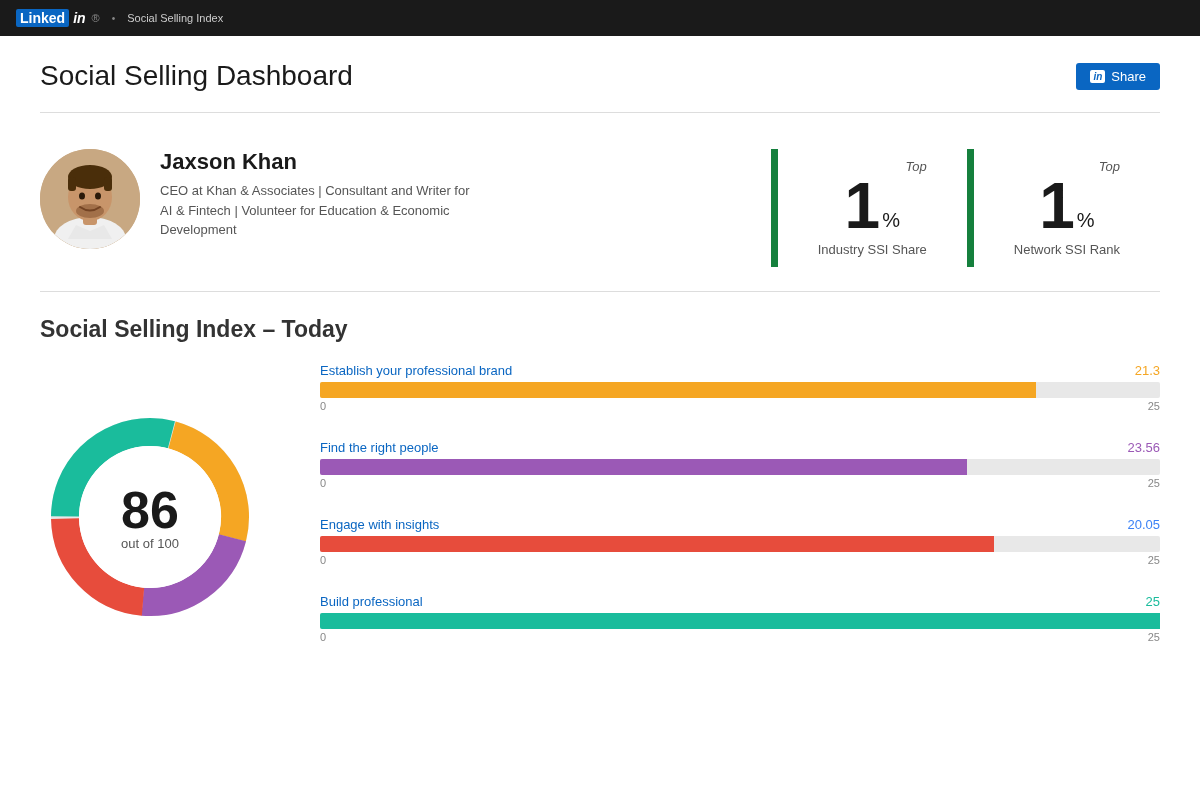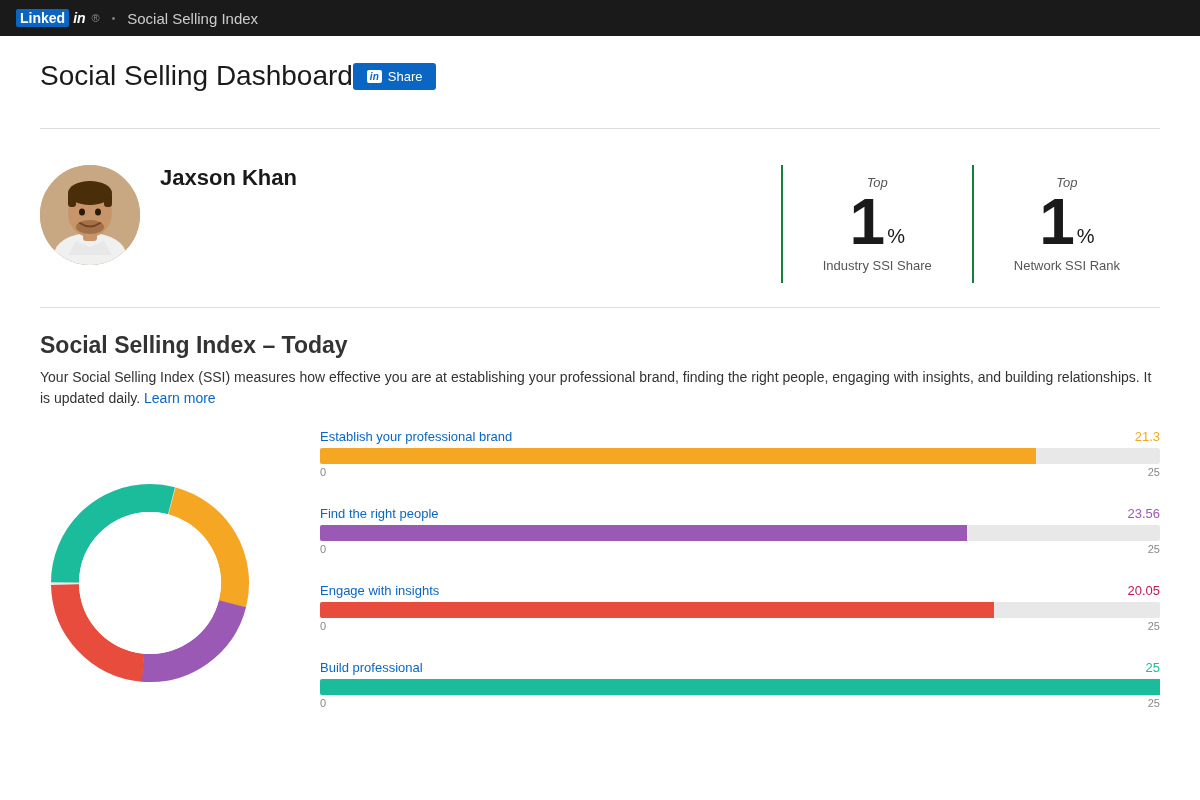--- a/index.html
+++ b/index.html
@@ -29,40 +29,40 @@
       line-height: 1;
     }
     .linkedin-logo .li-in {
       color: #fff;
       font-style: italic;
       font-weight: 900;
       font-size: 14px;
     }
     .nav-title {
       color: #ccc;
-      font-size: 15px;
+      font-size: 11px;
     }
     .nav-dot {
       color: #888;
       font-size: 10px;
     }
 
     
     .main-content {
       max-width: 1160px;
       margin: 0 auto;
       padding: 24px 20px;
     }
 
     
     .page-header {
       display: flex;
       align-items: center;
-      justify-content: flex-start;
-      margin-bottom: 36px;
+      justify-content: space-between;
+      margin-bottom: 20px;
     }
     .page-title {
       font-size: 28px;
       font-weight: 300;
       color: #1a1a1a;
     }
     .share-btn {
       background: #0a66c2;
       color: #fff;
       border: none;
@@ -111,22 +111,22 @@
     .profile-name { font-size: 22px; font-weight: 700; margin-bottom: 6px; color: #1a1a1a; }
     .profile-bio { font-size: 13px; color: #555; line-height: 1.5; max-width: 320px; }
 
     .ssi-ranks {
       display: flex;
       gap: 0;
       margin-left: auto;
     }
     .rank-item {
       padding: 10px 40px;
-      text-align: center;
-      border-left: 2px solid #15803d;
+      text-align: right;
+      border-left: 7px solid #15803d;
     }
     .rank-top-label {
       font-size: 13px;
       color: #555;
       font-style: italic;
     }
     .rank-number-row {
       display: flex;
       align-items: flex-end;
       justify-content: center;
@@ -254,20 +254,21 @@
 
         <ellipse cx="50" cy="62" rx="14" ry="7" fill="#6a3a1a" opacity="0.4"></ellipse>
 
         <polygon points="36,76 50,82 50,90 28,90" fill="#e8e8e8"></polygon>
         <polygon points="64,76 50,82 50,90 72,90" fill="#e8e8e8"></polygon>
       </svg>
     </div>
 
     <div class="profile-info">
       <div class="profile-name">Jaxson Khan</div>
+      <div class="profile-bio">CEO at Khan &amp; Associates | Consultant and Writer for AI &amp; Fintech | Volunteer for Education &amp; Economic Development</div>
     </div>
 
     <div class="ssi-ranks">
       <div class="rank-item">
         <div class="rank-top-label"><em>Top</em></div>
         <div class="rank-number-row">
           <span class="rank-number">1</span>
           <span class="rank-percent">%</span>
         </div>
         <div class="rank-label">Industry SSI Share</div>
@@ -278,43 +279,43 @@
           <span class="rank-number">1</span>
           <span class="rank-percent">%</span>
         </div>
         <div class="rank-label">Network SSI Rank</div>
       </div>
     </div>
   </div>
 
   <div class="ssi-today">
     <div class="ssi-today-title">Social Selling Index – Today</div>
-    <p class="ssi-description">
-      <span>Your Social Selling Index (SSI) measures how effective you are at establishing your professional brand, finding the right people, engaging with insights, and building relationships. It is updated daily.</span>
-      <a href="#" class="learn-more">Learn more</a>
-    </p>
   </div>
 
   <div class="chart-section">
 
     <div class="donut-container">
       <svg width="220" height="220" viewBox="0 0 220 220">
 
         <circle cx="110" cy="110" r="85" fill="none" stroke="#e8e8e8" stroke-width="28"></circle>
 
         <circle cx="110" cy="110" r="85" fill="none" stroke="#1abc9c" stroke-width="28" stroke-dasharray="155.25 378.82" stroke-dashoffset="133.52" transform="rotate(-90 110 110)"></circle>
 
         <circle cx="110" cy="110" r="85" fill="none" stroke="#f5a623" stroke-width="28" stroke-dasharray="132.31 401.76" stroke-dashoffset="133.52" transform="rotate(14.6 110 110)"></circle>
 
         <circle cx="110" cy="110" r="85" fill="none" stroke="#9b59b6" stroke-width="28" stroke-dasharray="119.67 414.40" stroke-dashoffset="133.52" transform="rotate(103.7 110 110)"></circle>
 
         <circle cx="110" cy="110" r="85" fill="none" stroke="#e74c3c" stroke-width="28" stroke-dasharray="124.52 409.55" stroke-dashoffset="133.52" transform="rotate(184.3 110 110)"></circle>
 
         <circle cx="110" cy="110" r="71" fill="#fff"></circle>
       </svg>
+      <div class="donut-center">
+        <div class="donut-score">86</div>
+        <div class="donut-label">out of 100</div>
+      </div>
     </div>
 
     <div class="bar-charts">
 
       <div class="bar-item">
         <div class="bar-header">
           <span class="bar-name">Establish your professional brand</span>
           <span class="bar-value" style="color:#f5a623;">21.3</span>
         </div>
         <div class="bar-track">
@@ -336,21 +337,21 @@
         </div>
         <div class="bar-axis">
           <span>0</span>
           <span>25</span>
         </div>
       </div>
 
       <div class="bar-item">
         <div class="bar-header">
           <span class="bar-name">Engage with insights</span>
-          <span class="bar-value" style="color:#be185d;">20.05</span>
+          <span class="bar-value" style="color:#3b82f6;">20.05</span>
         </div>
         <div class="bar-track">
           <div class="bar-fill" style="width:80.2%; background:#e74c3c;"></div>
         </div>
         <div class="bar-axis">
           <span>0</span>
           <span>25</span>
         </div>
       </div>
 

